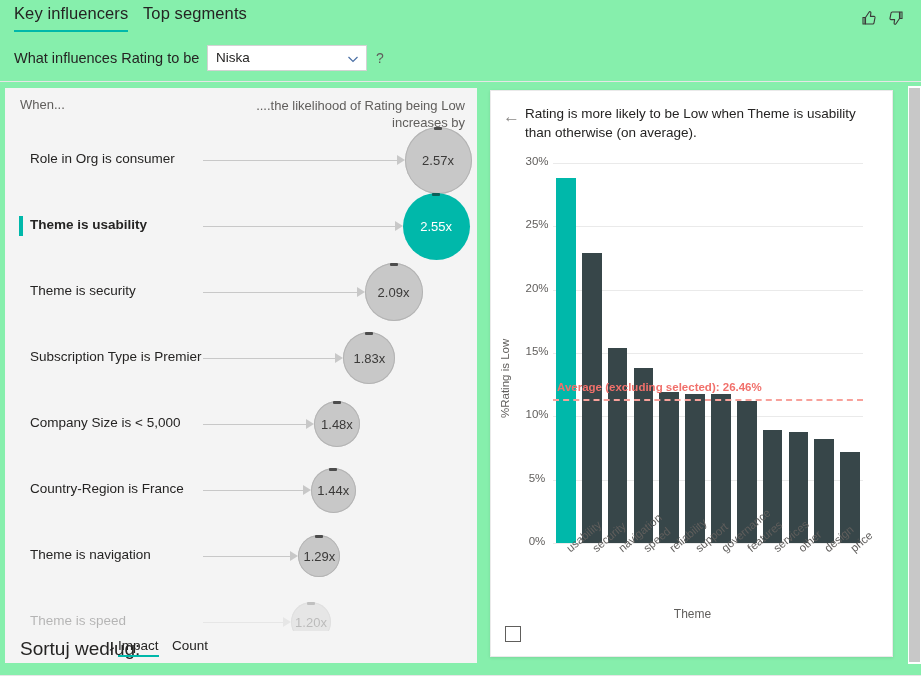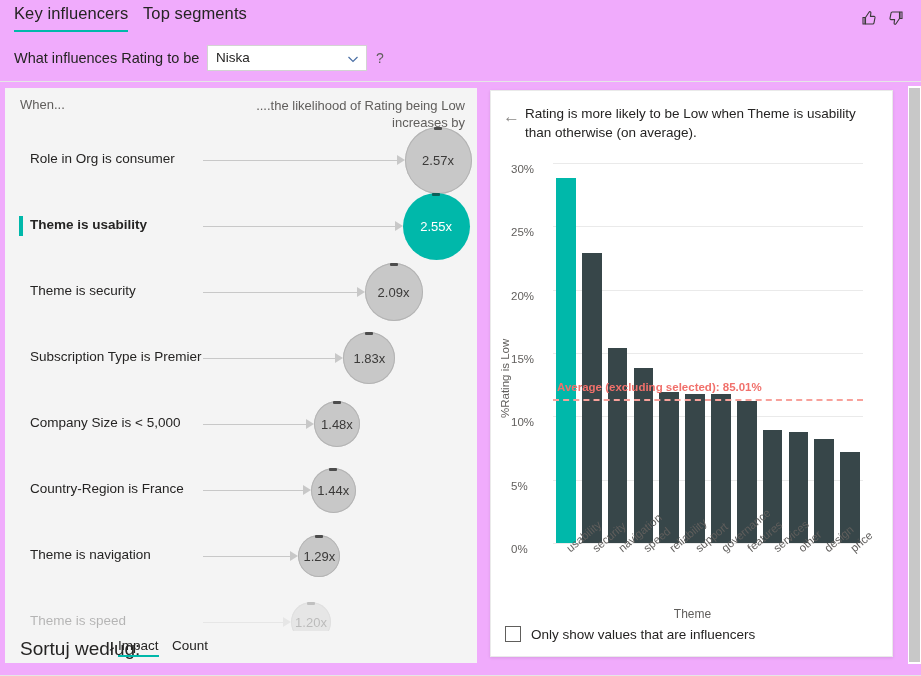--- a/index.html
+++ b/index.html
@@ -9,21 +9,21 @@
   }
   body {
     font-family: "Liberation Sans", sans-serif;
     -webkit-font-smoothing: antialiased;
   }
   #root {
     position: relative;
     width: 921px;
     height: 676px;
     overflow: hidden;
-    background: #f0abfc;
+    background: #86efac;
   }
 
   
   .tabbar {
     position: absolute;
     left: 0; top: 0;
     width: 921px; height: 40px;
   }
   .tab {
     position: absolute;
@@ -247,26 +247,25 @@
     position: absolute;
     left: 8px; top: 255px;
     font-size: 11.5px;
     color: #605e5c;
     transform: rotate(-90deg);
     transform-origin: left top;
     white-space: nowrap;
   }
   .ytick {
     position: absolute;
-    left: 20px;
+    left: 28px;
     width: 36px;
-    text-align: left;
+    text-align: center;
     font-size: 11.5px;
     color: #605e5c;
-    margin-top: 8px;
   }
   .gridline {
     position: absolute;
     left: 62px;
     width: 310px;
     height: 1px;
     background: #eaeaea;
   }
   .bars {
     position: absolute;
@@ -517,40 +516,39 @@
           <div class="bar" style="left: 106.433px; width: 19.6333px; height: 150.733px;"></div>
           <div class="bar" style="left: 132.267px; width: 19.6333px; height: 149.467px;"></div>
           <div class="bar" style="left: 158.1px; width: 19.6333px; height: 149.467px;"></div>
           <div class="bar" style="left: 183.933px; width: 19.6333px; height: 141.867px;"></div>
           <div class="bar" style="left: 209.767px; width: 19.6333px; height: 112.733px;"></div>
           <div class="bar" style="left: 235.6px; width: 19.6333px; height: 111.467px;"></div>
           <div class="bar" style="left: 261.433px; width: 19.6333px; height: 103.867px;"></div>
           <div class="bar" style="left: 287.267px; width: 19.6333px; height: 91.2px;"></div>
         </div>
       <div class="avgline" id="avgline" style="top: 236.233px;"></div>
-      <div class="avgtext" id="avgtext" style="top: 218.233px;">Average (excluding selected): 85.01%</div>
+      <div class="avgtext" id="avgtext" style="top: 218.233px;">Average (excluding selected): 26.46%</div>
       <div class="xticks" id="xticks">
           <div class="xtick" style="left: 10.9167px;">usability</div>
           <div class="xtick" style="left: 36.75px;">security</div>
           <div class="xtick" style="left: 62.5833px;">navigation</div>
           <div class="xtick" style="left: 88.4167px;">speed</div>
           <div class="xtick" style="left: 114.25px;">reliability</div>
           <div class="xtick" style="left: 140.083px;">support</div>
           <div class="xtick" style="left: 165.917px;">governance</div>
           <div class="xtick" style="left: 191.75px;">features</div>
           <div class="xtick" style="left: 217.583px;">services</div>
           <div class="xtick" style="left: 243.417px;">other</div>
           <div class="xtick" style="left: 269.25px;">design</div>
           <div class="xtick" style="left: 295.083px;">price</div>
         </div>
       <div class="xaxis-title">Theme</div>
     </div>
 
     <div class="chkrow">
       <span class="chkbox"></span>
-      <span class="chklab">Only show values that are influencers</span>
     </div>
   </div>
 
   <div class="scrolltrack"></div>
   <div class="scrollthumb"></div>
   <div class="botrule"></div>
 </div>
 
 </body></html>

